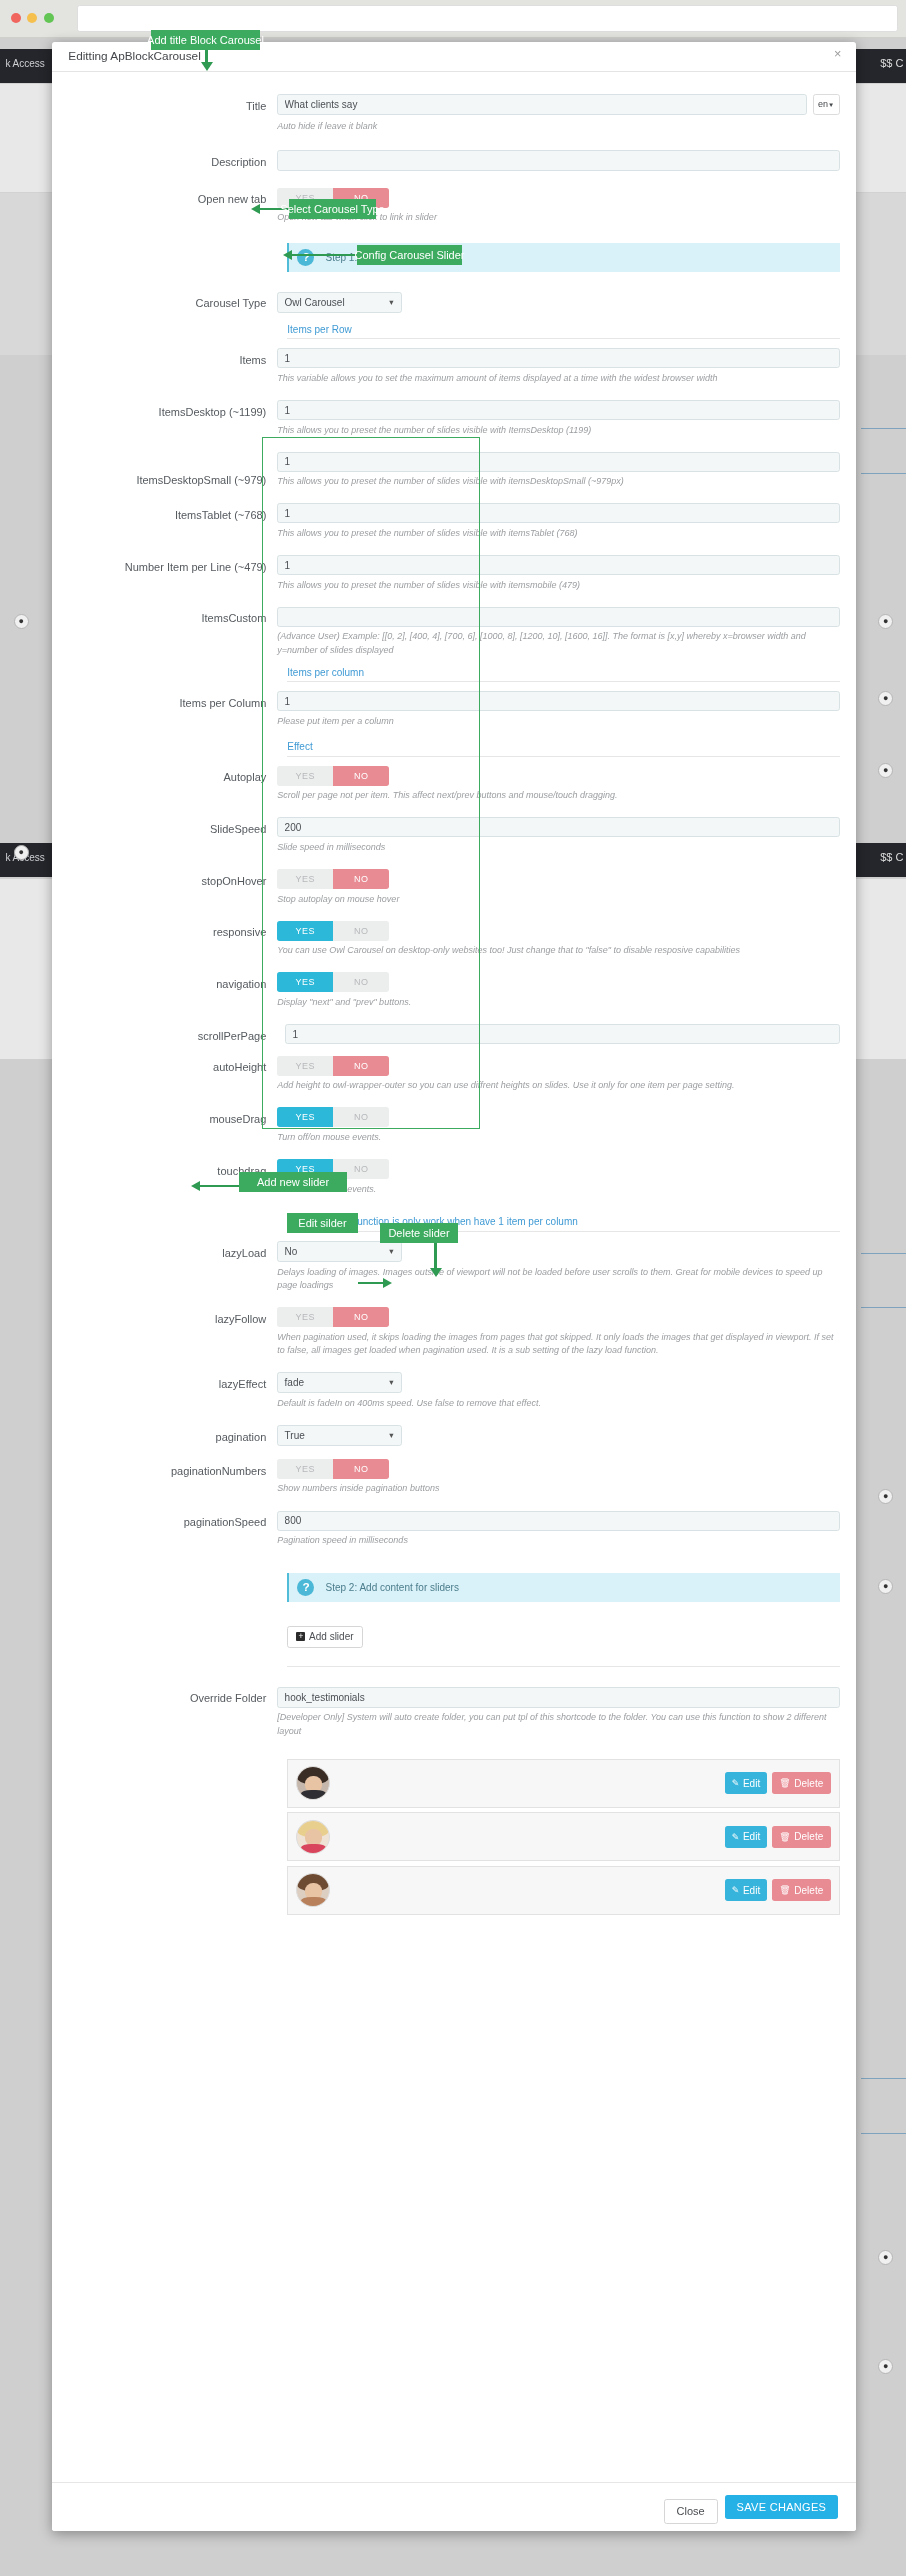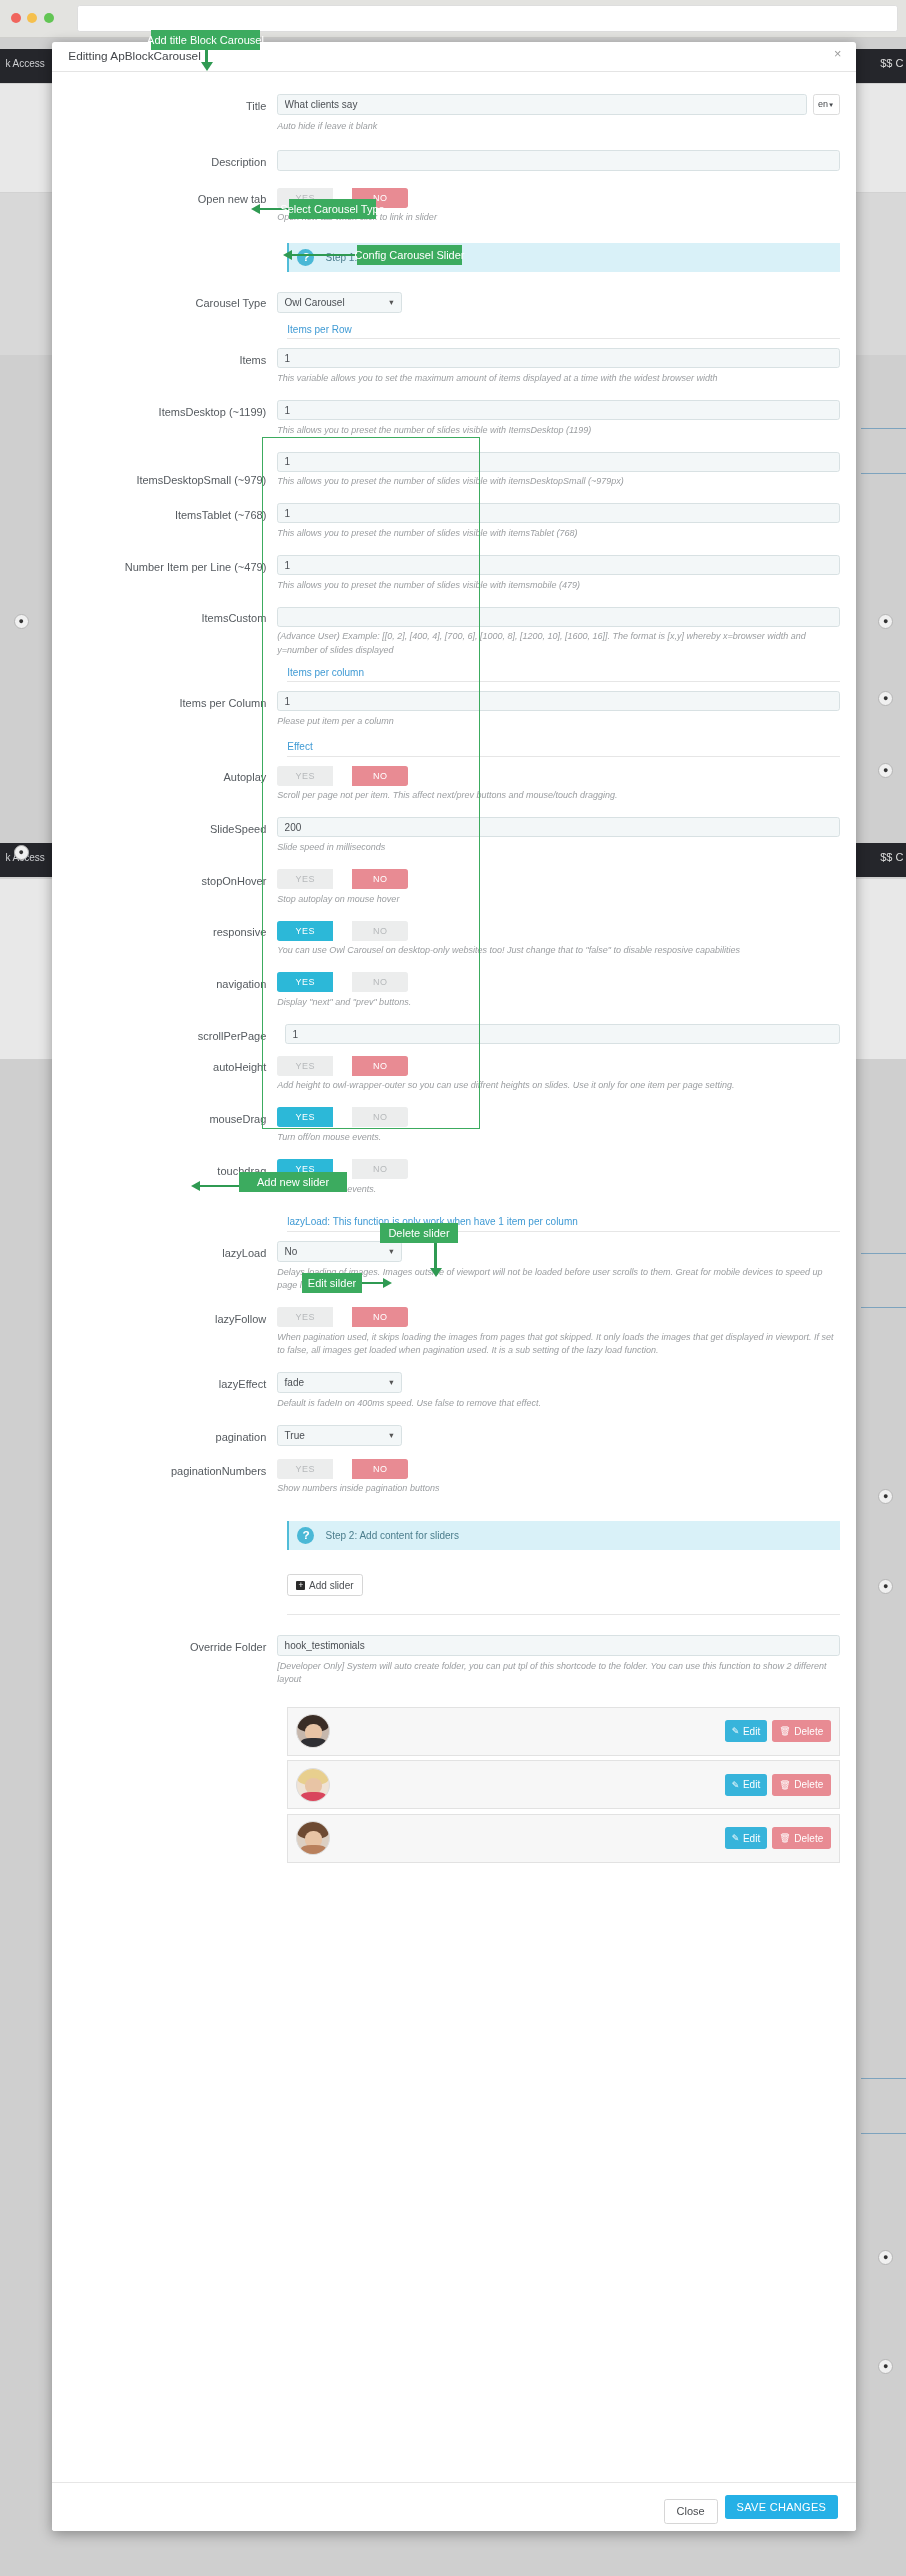--- a/index.html
+++ b/index.html
@@ -70,21 +70,21 @@
   .inp{
     width:100%; height:20px; background:#f3f7f8; border:0.9px solid #d8e1e3;
     border-radius:2.7px; font-size:10px; color:#4b4f54; padding:0 6.3px;
     font-family:"Liberation Sans", sans-serif; outline:none;
   }
   .help{
     font-size:9px; color:#9b9ea1; font-style:italic; line-height:13.6px;
     margin-top:3.6px; max-width:635px;
   }
   
-  .toggle{ display:inline-flex; height:20px; border-radius:2.7px; overflow:hidden;gap:19px; }
+  .toggle{ display:inline-flex; height:20px; border-radius:2.7px; overflow:hidden; }
   .tg{
     width:56px; text-align:center; line-height:20px; font-size:9px; letter-spacing:0.5px;
     cursor:pointer; user-select:none;
   }
   .tg.off{ background:#eceded; color:#b6b9bb; }
   .tg.on-yes{ background:#2cb8d8; color:#ffffff; }
   .tg.on-no{ background:#e88b93; color:#ffffff; }
   
   .sel{
     width:125px; height:21px; background:#f3f7f8; border:0.9px solid #d8e1e3; border-radius:2.7px;
@@ -483,20 +483,27 @@
       <div class="row-label">paginationNumbers</div>
       <div class="row-ctrl">
         <div class="toggle">
           <div class="tg off">YES</div>
           <div class="tg on-no">NO</div>
         </div>
         <div class="help">Show numbers inside pagination buttons</div>
       </div>
     </div>
 
+    <div class="row" style="margin-top:14.5px;">
+      <div class="row-label">paginationSpeed</div>
+      <div class="row-ctrl">
+        <input class="inp" value="800" style="">
+        <div class="help">Pagination speed in milliseconds</div>
+      </div>
+    </div>
 
     <div class="info" style="margin-top:25.4px;">
       <div class="qicon">?</div>
       <div class="info-text">Step 2: Add content for sliders</div>
     </div>
 
     <div style="margin-left:0;">
       <div class="addslider">
         <span class="plus">+</span>
         <span>Add slider</span>
@@ -602,18 +609,18 @@
   <div class="shaft" style="left:8.2px;top:3.6px;width:42px;height:2.7px;"></div>
   <div class="head left" style="left:0;top:0;border-top-width:5.4px;border-bottom-width:5.4px;border-right-width:9px;"></div>
 </div>
 
 <div class="ann" style="left:380px;top:1223px;width:78px;height:20px;">Delete slider</div>
 <div class="arrow" style="left:429px;top:1243px;width:14.5px;height:36px;">
   <div class="shaft" style="left:5.4px;top:0;width:2.7px;height:28px;"></div>
   <div class="head down" style="left:0.9px;top:25.4px;border-left-width:6.3px;border-right-width:6.3px;border-top-width:9px;"></div>
 </div>
 
-<div class="ann" style="left:287px;top:1273px;width:60px;height:20px;margin-left:15px;">Edit silder</div>
+<div class="ann" style="left:287px;top:1213px;width:71px;height:20px;">Edit silder</div>
 <div class="arrow" style="left:358px;top:1278px;width:34px;height:11px;">
   <div class="shaft" style="left:0;top:3.6px;width:27px;height:2.7px;"></div>
   <div class="head" style="right:0;top:0;width:0;height:0;border-top:5.4px solid transparent;border-bottom:5.4px solid transparent;border-left:9px solid #2f9a52;"></div>
 </div>
 
 
 </body></html>

